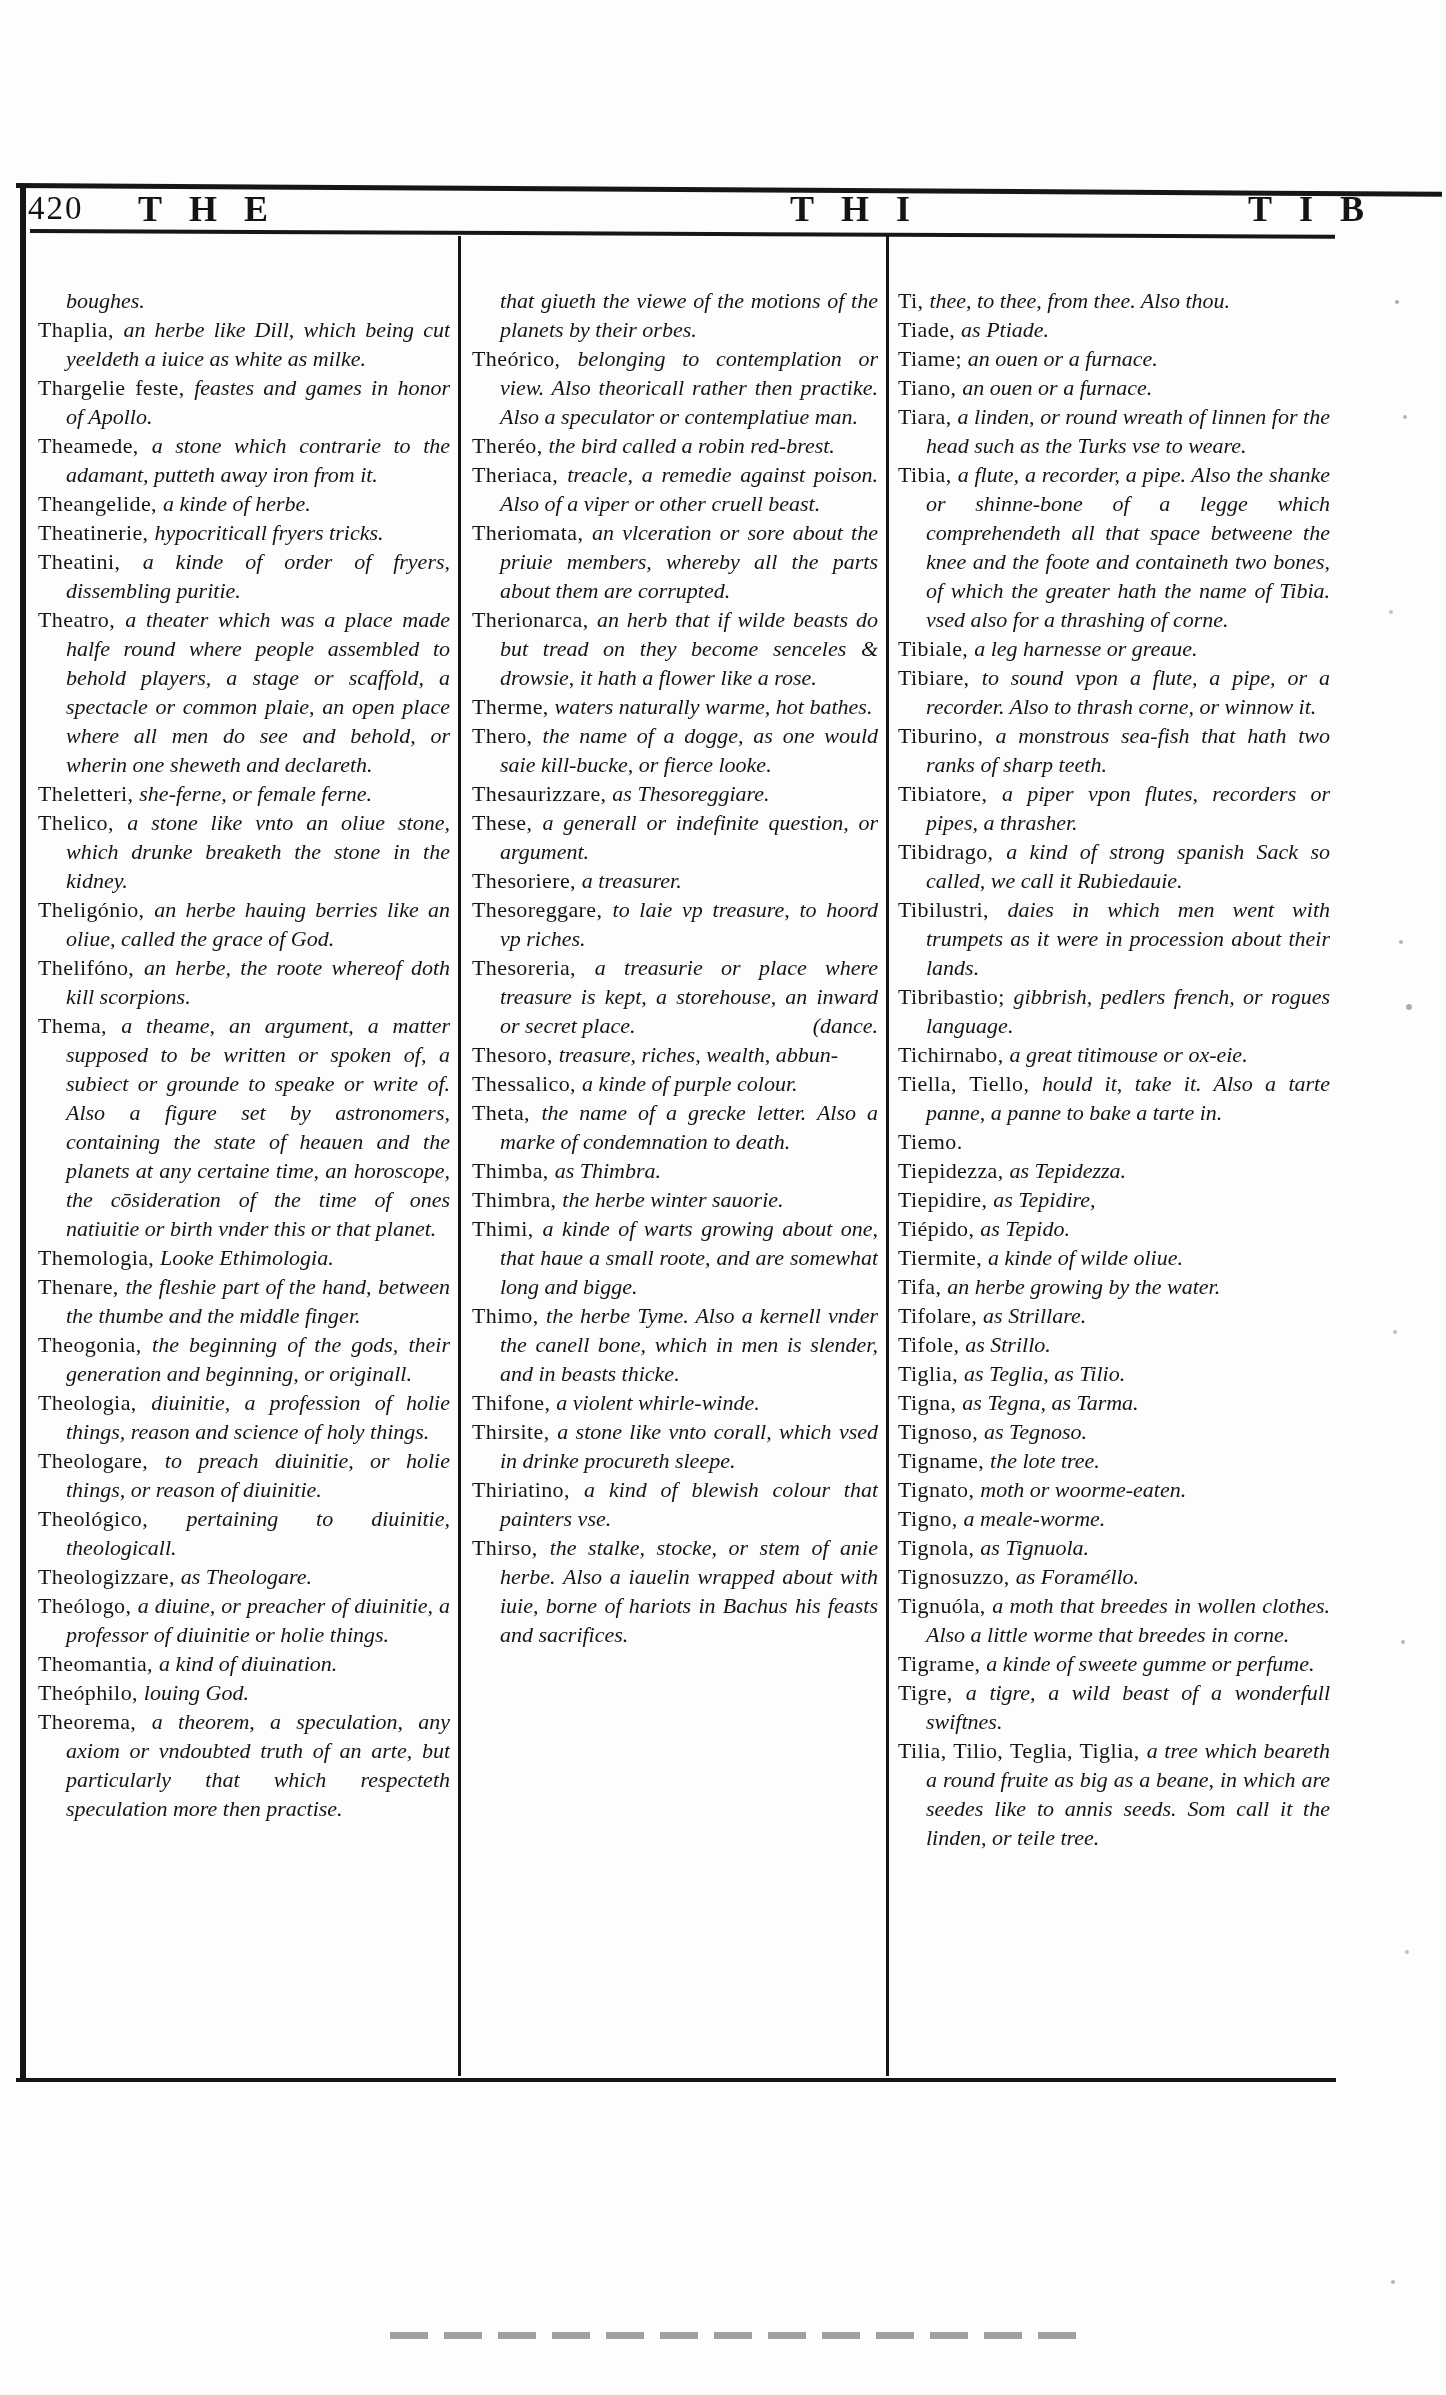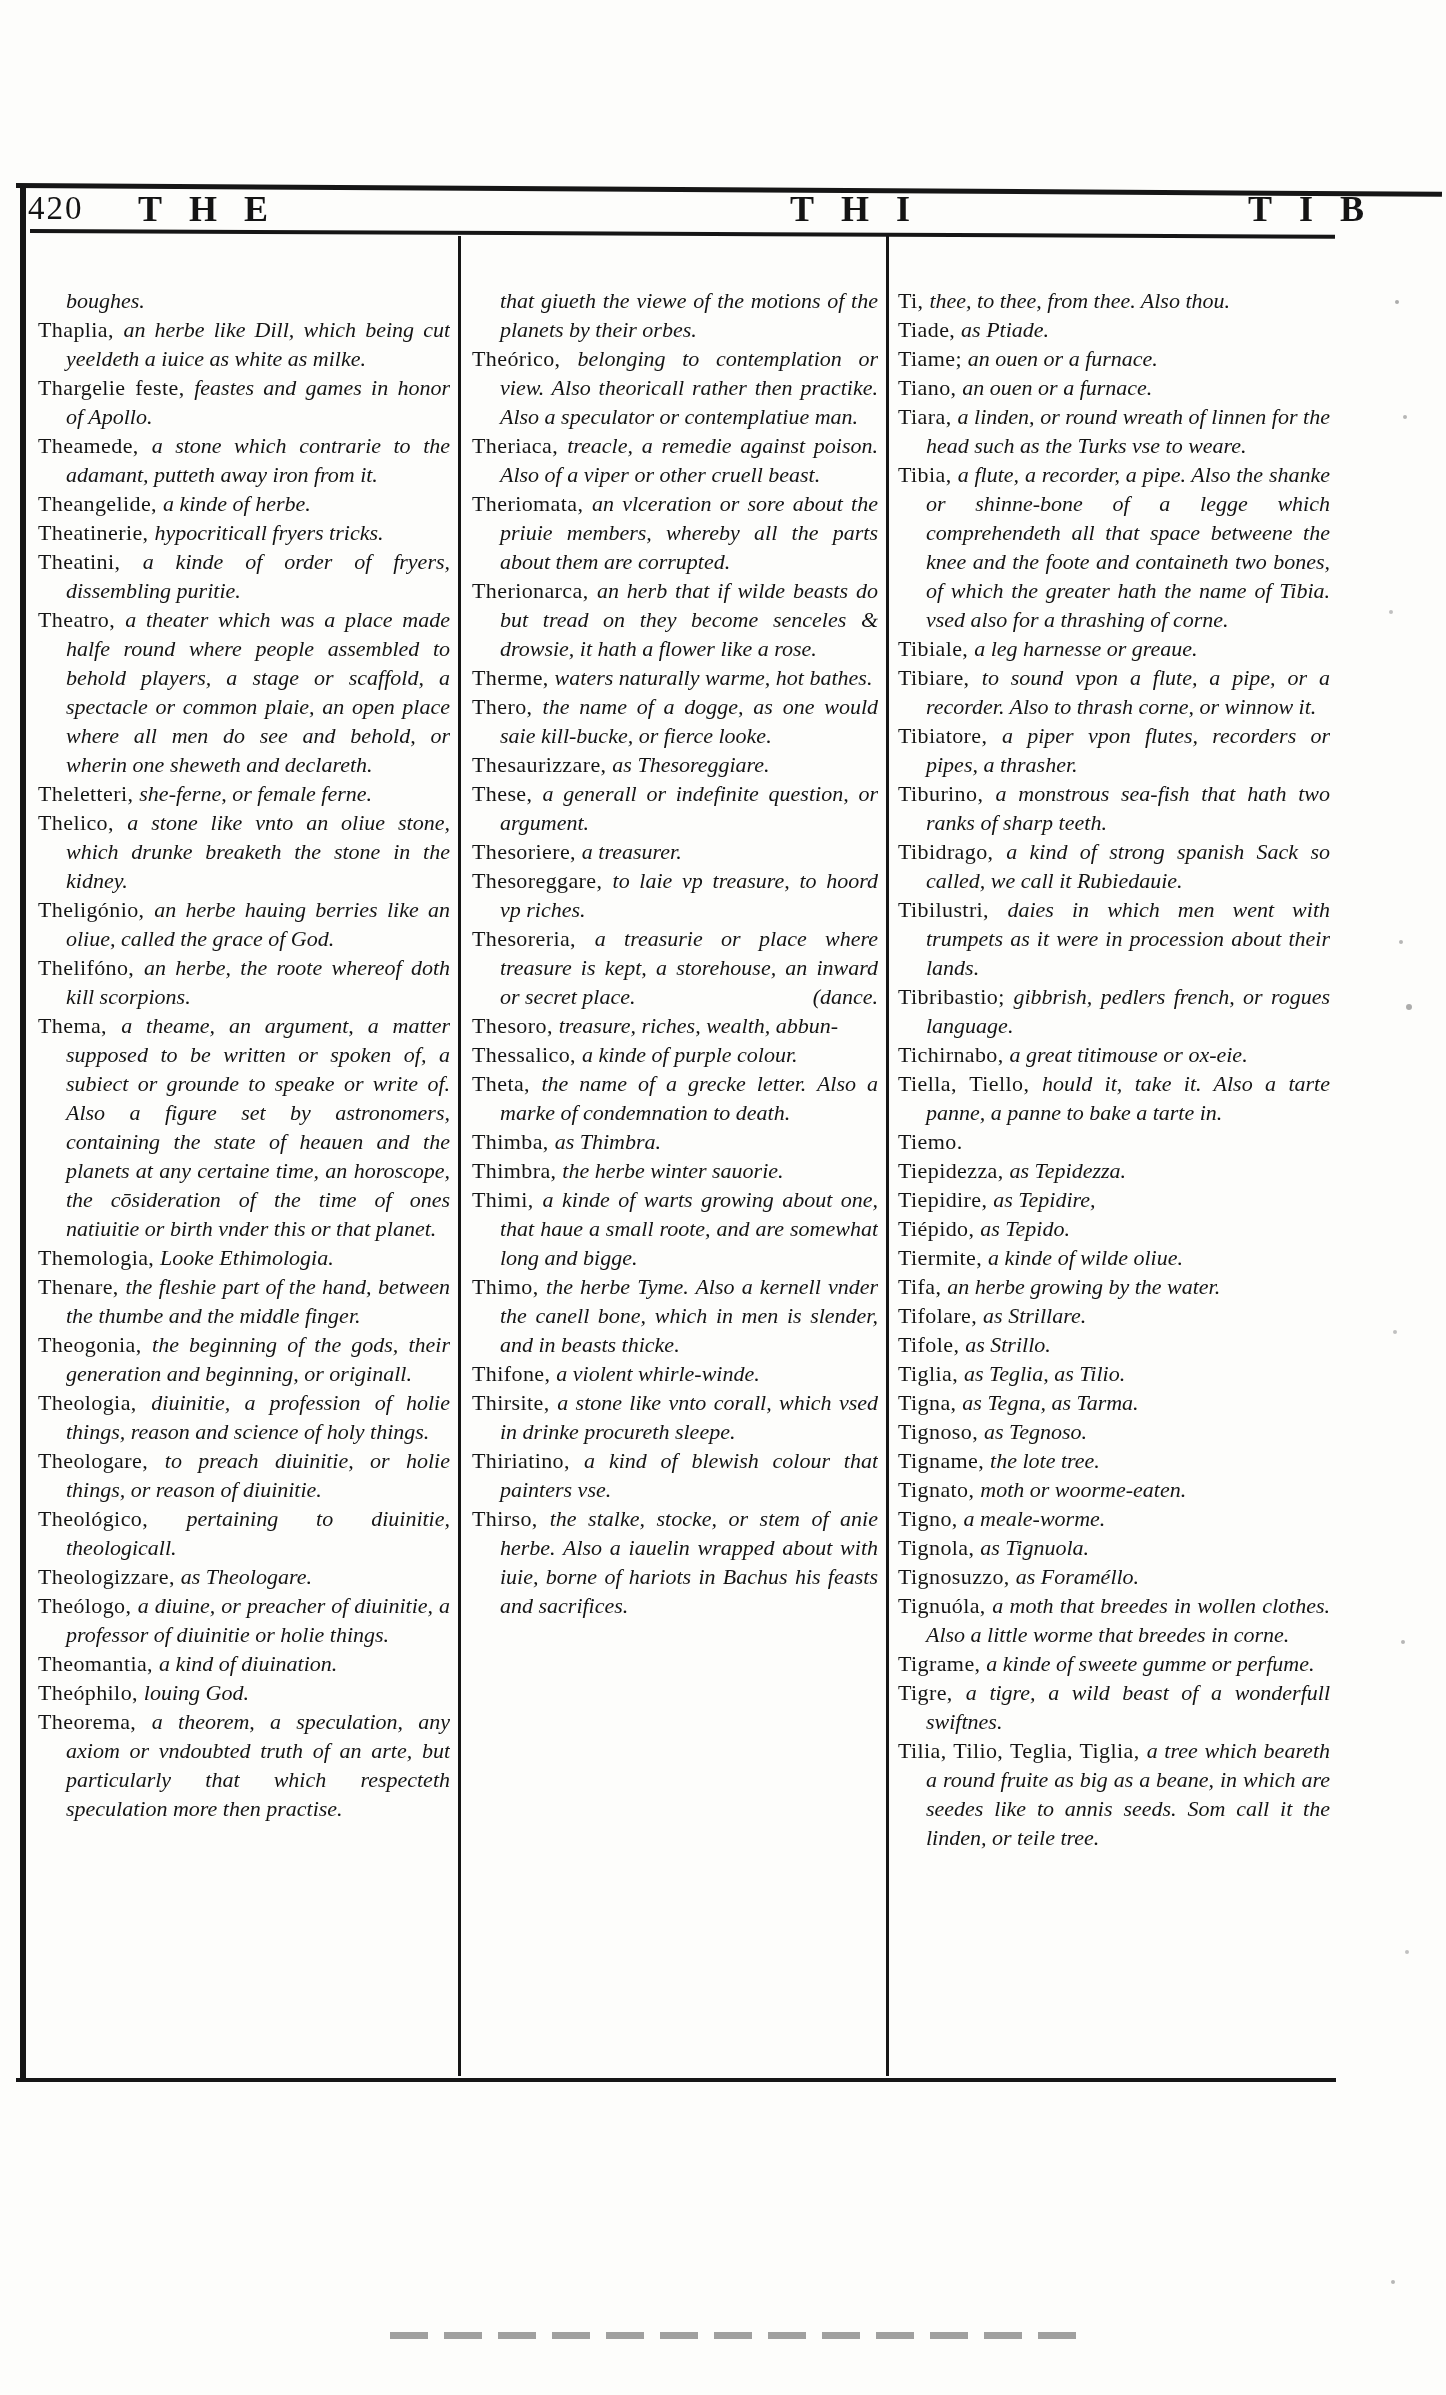--- a/index.html
+++ b/index.html
@@ -88,20 +88,21 @@
       <p class="entry"><span class="head">Theológico, </span><span class="body">pertaining to diuinitie, theologicall.</span></p>
       <p class="entry"><span class="head">Theologizzare, </span><span class="body">as Theologare.</span></p>
       <p class="entry"><span class="head">Theólogo, </span><span class="body">a diuine, or preacher of diuinitie, a professor of diuinitie or holie things.</span></p>
       <p class="entry"><span class="head">Theomantia, </span><span class="body">a kind of diuination.</span></p>
       <p class="entry"><span class="head">Theóphilo, </span><span class="body">louing God.</span></p>
       <p class="entry"><span class="head">Theorema, </span><span class="body">a theorem, a speculation, any axiom or vndoubted truth of an arte, but particularly that which respecteth speculation more then practise.</span></p>
     </div>
   <div class="col col-2">
       <p class="entry cont"><span class="body">that giueth the viewe of the motions of the planets by their orbes.</span></p>
       <p class="entry"><span class="head">Theórico, </span><span class="body">belonging to contemplation or view. Also theoricall rather then practike. Also a speculator or contemplatiue man.</span></p>
+      <p class="entry"><span class="head">Theréo, </span><span class="body">the bird called a robin red-brest.</span></p>
       <p class="entry"><span class="head">Theriaca, </span><span class="body">treacle, a remedie against poison. Also of a viper or other cruell beast.</span></p>
       <p class="entry"><span class="head">Theriomata, </span><span class="body">an vlceration or sore about the priuie members, whereby all the parts about them are corrupted.</span></p>
       <p class="entry"><span class="head">Therionarca, </span><span class="body">an herb that if wilde beasts do but tread on they become senceles &amp; drowsie, it hath a flower like a rose.</span></p>
       <p class="entry"><span class="head">Therme, </span><span class="body">waters naturally warme, hot bathes.</span></p>
       <p class="entry"><span class="head">Thero, </span><span class="body">the name of a dogge, as one would saie kill-bucke, or fierce looke.</span></p>
       <p class="entry"><span class="head">Thesaurizzare, </span><span class="body">as Thesoreggiare.</span></p>
       <p class="entry"><span class="head">These, </span><span class="body">a generall or indefinite question, or argument.</span></p>
       <p class="entry"><span class="head">Thesoriere, </span><span class="body">a treasurer.</span></p>
       <p class="entry"><span class="head">Thesoreggare, </span><span class="body">to laie vp treasure, to hoord vp riches.</span></p>
       <p class="entry"><span class="head">Thesoreria, </span><span class="body">a treasurie or place where treasure is kept, a storehouse, an inward or secret place.</span><span class="turnover">(dance.</span></p>
@@ -120,22 +121,22 @@
   <div class="col col-3">
 
       <p class="entry"><span class="head">Ti, </span><span class="body">thee, to thee, from thee. Also thou.</span></p>
       <p class="entry"><span class="head">Tiade, </span><span class="body">as Ptiade.</span></p>
       <p class="entry"><span class="head">Tiame; </span><span class="body">an ouen or a furnace.</span></p>
       <p class="entry"><span class="head">Tiano, </span><span class="body">an ouen or a furnace.</span></p>
       <p class="entry"><span class="head">Tiara, </span><span class="body">a linden, or round wreath of linnen for the head such as the Turks vse to weare.</span></p>
       <p class="entry"><span class="head">Tibia, </span><span class="body">a flute, a recorder, a pipe. Also the shanke or shinne-bone of a legge which comprehendeth all that space betweene the knee and the foote and containeth two bones, of which the greater hath the name of Tibia. vsed also for a thrashing of corne.</span></p>
       <p class="entry"><span class="head">Tibiale, </span><span class="body">a leg harnesse or greaue.</span></p>
       <p class="entry"><span class="head">Tibiare, </span><span class="body">to sound vpon a flute, a pipe, or a recorder. Also to thrash corne, or winnow it.</span></p>
+      <p class="entry"><span class="head">Tiburino, </span><span class="body">a monstrous sea-fish that hath two ranks of sharp teeth.</span></p>
       <p class="entry"><span class="head">Tibiatore, </span><span class="body">a piper vpon flutes, recorders or pipes, a thrasher.</span></p>
-      <p class="entry"><span class="head">Tiburino, </span><span class="body">a monstrous sea-fish that hath two ranks of sharp teeth.</span></p>
       <p class="entry"><span class="head">Tibidrago, </span><span class="body">a kind of strong spanish Sack so called, we call it Rubiedauie.</span></p>
       <p class="entry"><span class="head">Tibilustri, </span><span class="body">daies in which men went with trumpets as it were in procession about their lands.</span></p>
       <p class="entry"><span class="head">Tibribastio; </span><span class="body">gibbrish, pedlers french, or rogues language.</span></p>
       <p class="entry"><span class="head">Tichirnabo, </span><span class="body">a great titimouse or ox-eie.</span></p>
       <p class="entry"><span class="head">Tiella, Tiello, </span><span class="body">hould it, take it. Also a tarte panne, a panne to bake a tarte in.</span></p>
       <p class="entry"><span class="head">Tiemo. </span></p>
       <p class="entry"><span class="head">Tiepidezza, </span><span class="body">as Tepidezza.</span></p>
       <p class="entry"><span class="head">Tiepidire, </span><span class="body">as Tepidire,</span></p>
       <p class="entry"><span class="head">Tiépido, </span><span class="body">as Tepido.</span></p>
       <p class="entry"><span class="head">Tiermite, </span><span class="body">a kinde of wilde oliue.</span></p>

